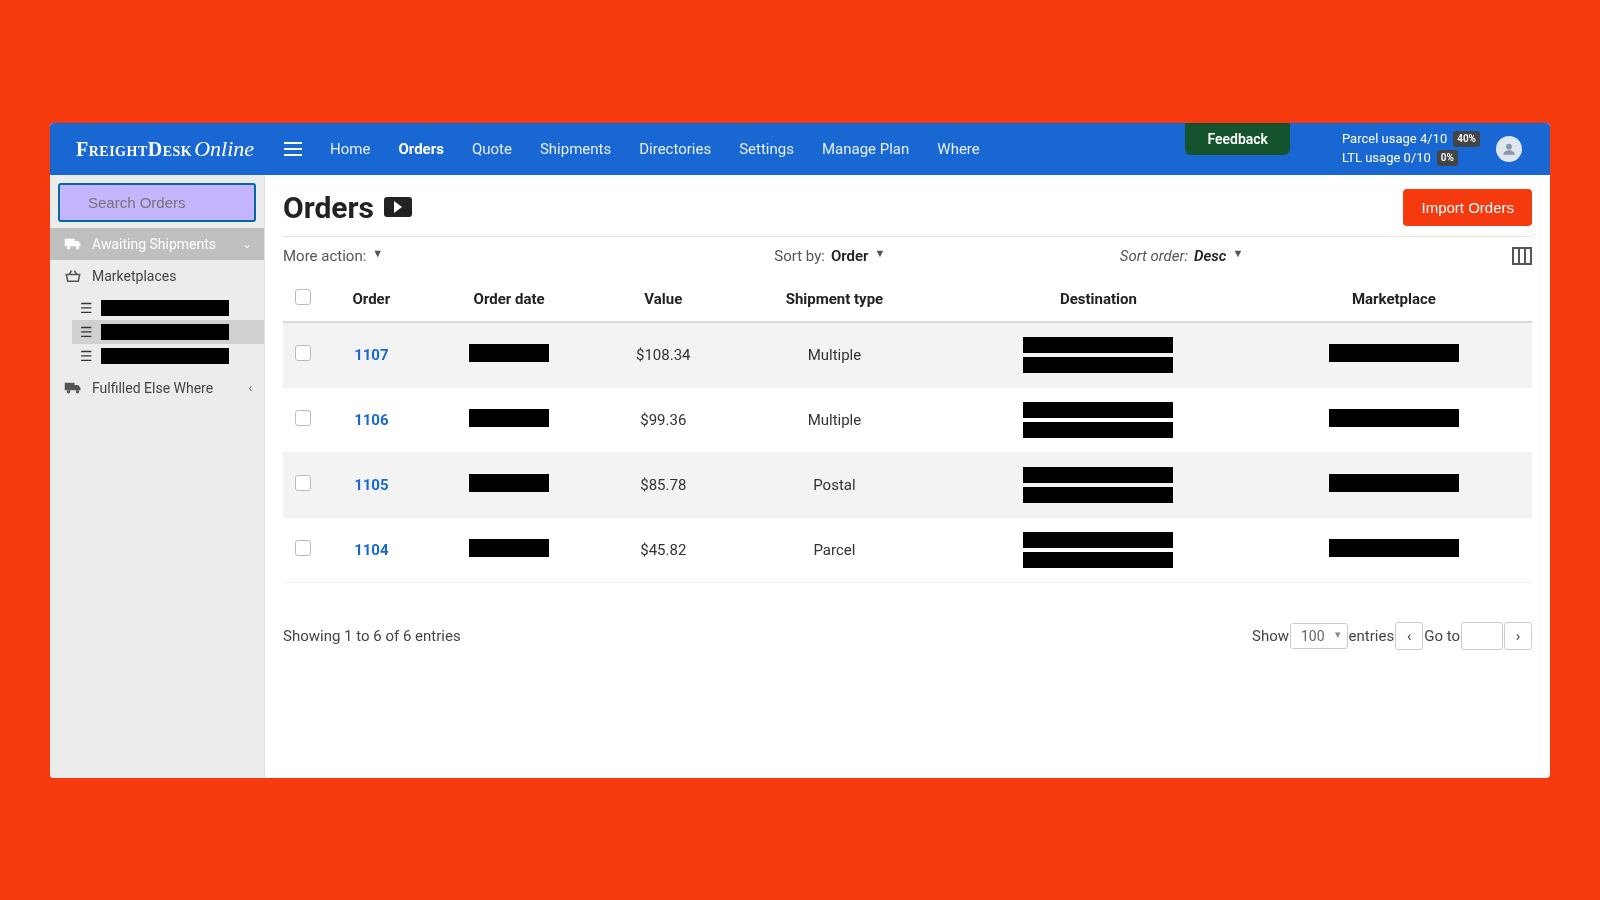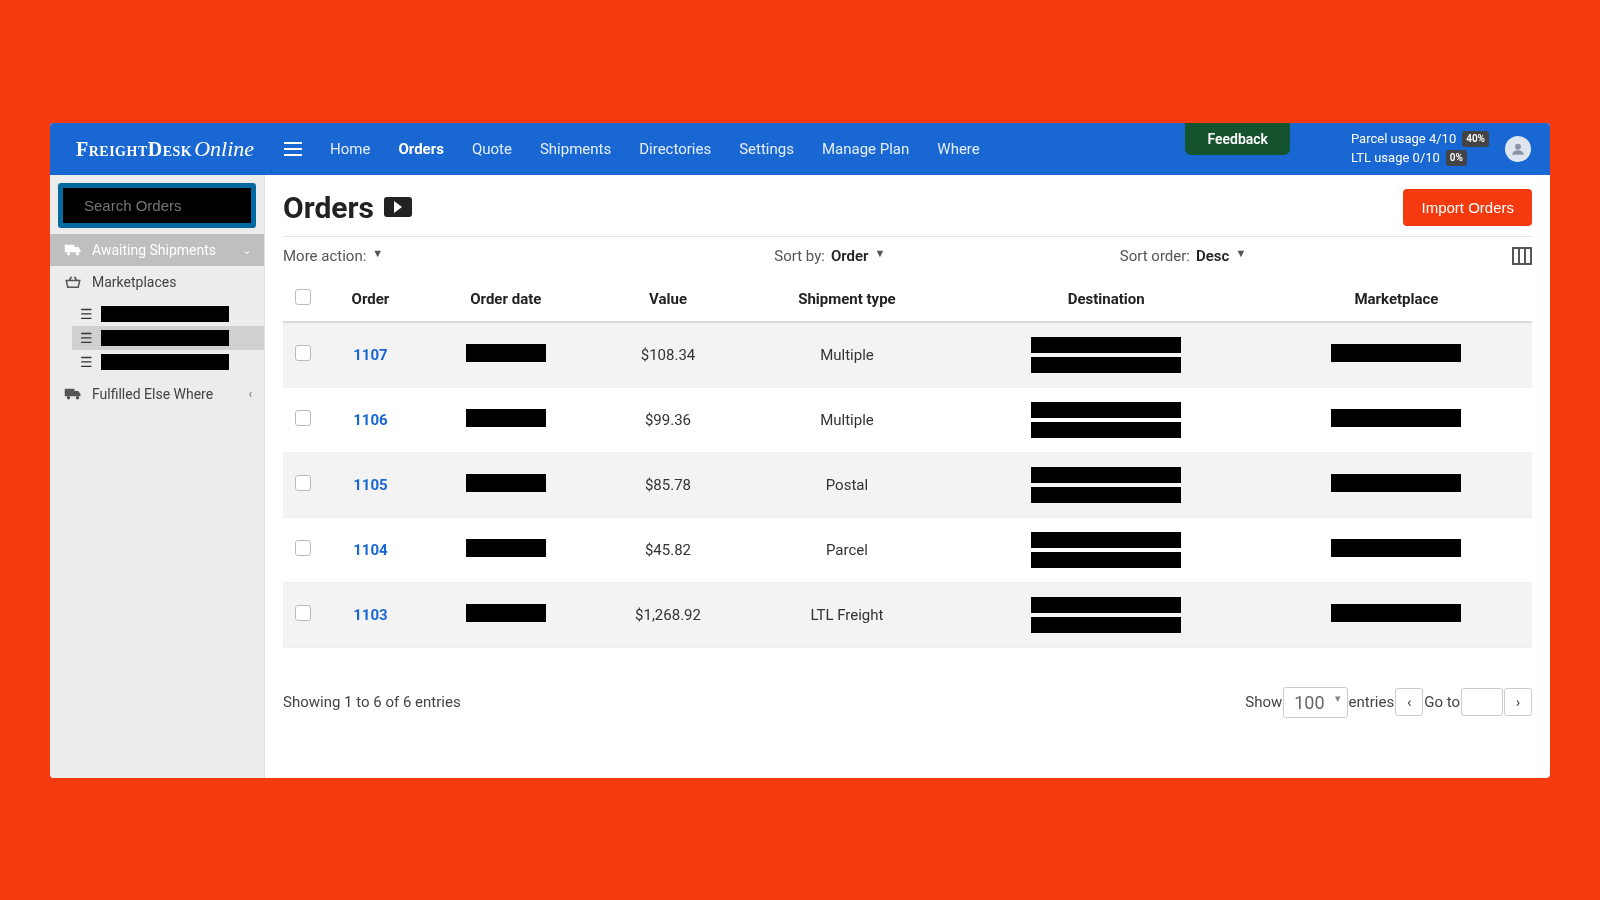--- a/index.html
+++ b/index.html
@@ -35,21 +35,21 @@
     font-size: 20px;
     padding: 0 22px 0 26px;
     white-space: nowrap;
   }
   .logo .bold { font-weight: 900; font-variant: small-caps; letter-spacing: .5px; }
   .logo .script { font-style: italic; font-family: "Brush Script MT", cursive; font-size: 22px; margin-left: 2px;}
   .burger { cursor: pointer; padding: 8px; display:flex; align-items:center; }
   .nav { display: flex; gap: 28px; margin-left: 20px; }
   .nav-item { font-size: 15px; color: #e6efff; cursor: pointer; padding: 16px 0; }
   .nav-item.active { color: #fff; font-weight: 700; }
-  .top-right { position: absolute; right: 19px; display: flex; align-items: center; gap: 16px; }
+  .top-right { position: absolute; right: 28px; display: flex; align-items: center; gap: 16px; }
   .feedback-btn {
     background: #14532d;
     color: #fff;
     padding: 8px 22px;
     border-radius: 0 0 6px 6px;
     font-size: 14px;
     font-weight: 600;
     cursor: pointer;
     position:absolute;
     right: 260px;
@@ -64,24 +64,24 @@
   }
   .content { flex:1; display:flex; min-height:0; }
   .sidebar {
     width: 215px;
     background: #ececec;
     border-right: 1px solid #e0e0e0;
     display:flex; flex-direction:column;
   }
   .search-box {
     margin: 8px 8px 6px 8px;
-    background:#000000;
-    border:5px solid #0369a1;
+    background:#c4b5fd;
+    border:2px solid #0369a1;
     border-radius:3px;
-    padding: 8px 21px;
+    padding: 8px 28px;
   }
   .search-box input { border:none; outline:none; width:100%; font-size:15px; color:#666; background:transparent;}
   .side-item {
     display:flex; align-items:center; gap:10px;
     padding: 8px 14px; font-size:14px; color:#444; cursor:pointer;
     position:relative;
   }
   .side-item.selected { background:#bfbfbf; color:#fff; }
   .side-item .chev { position:absolute; right:12px; font-size:12px; color:inherit; opacity:.8;}
   .sub-list { padding: 4px 0 4px 22px; }
@@ -97,36 +97,36 @@
   .page-head { display:flex; align-items:center; justify-content:space-between; padding: 4px 0 10px 0;}
   .page-title { font-size: 30px; font-weight:700; color:#222; display:flex; align-items:center; gap:10px;}
   .vid-icon { width:28px; height:20px; background:#222; border-radius:3px; position:relative;}
   .vid-icon::after{content:""; position:absolute; left:10px; top:4px; border-left:8px solid #fff; border-top:6px solid transparent; border-bottom:6px solid transparent;}
   .import-btn { background:#f63a0f; color:#fff; border:none; padding:10px 18px; font-size:15px; border-radius:4px; cursor:pointer; font-weight:500;}
   .hr { border:none; border-top:1px solid #e5e5e5; }
   .toolbar { display:flex; align-items:center; padding:10px 0 12px 0; color:#555; font-size:15px;}
   .tb-left, .tb-mid, .tb-right { display:flex; align-items:flex-start; gap:6px; cursor:pointer;}
   .tb-mid { margin-left:auto; margin-right:auto; position:absolute; left:50%; transform:translateX(-120%);}
   .toolbar { position:relative; }
-  .tb-right2 { position:absolute; left:67%;}
+  .tb-right2 { position:absolute; left:67%;font-style:italic;}
   .caret-down { font-size:11px; }
   .strong { color:#222; font-weight:600;}
   .cols-icon { margin-left:auto; cursor:pointer; }
   table.orders { width:100%; border-collapse:collapse; font-size:15px; color:#333;}
   table.orders thead th { text-align:center; font-weight:700; padding:12px 6px; border-bottom:2px solid #d9d9d9; color:#222;}
   table.orders thead th:first-child{ width:40px;}
   table.orders tbody tr { border-bottom:1px solid #eee;}
   table.orders tbody tr:nth-child(odd){ background:#f3f3f3;}
   table.orders tbody td { text-align:center; padding:14px 6px; vertical-align:middle;}
   .chk { width:16px; height:16px; border:1.5px solid #bbb; border-radius:3px; display:inline-block; background:#fff;}
   .order-link { color:#1967d2; font-weight:700; cursor:pointer;}
   .dest-stack { display:flex; flex-direction:column; gap:4px; align-items:center;}
   .footer { display:flex; align-items:center; padding-top:14px; font-size:15px; color:#444;margin-top:25px;}
   .footer .right { margin-left:auto; display:flex; align-items:center; gap:1px;}
-  .select-box { border:1px solid #ccc; border-radius:3px; padding:4px 22px 4px 10px; font-size:18px; color:#666; position:relative;}
+  .select-box { border:1px solid #ccc; border-radius:3px; padding:4px 22px 4px 10px; font-size:14px; color:#666; position:relative;}
   .select-box::after{content:"▾"; position:absolute; right:6px; top:4px; font-size:11px; color:#888;}
   .page-btn { border:1px solid #ccc; border-radius:3px; width:28px; height:28px; display:flex; align-items:center; justify-content:center; cursor:pointer;}
   .goto-input { border:1px solid #ccc; border-radius:3px; width:42px; height:28px; padding:0 6px;}
   svg { display:block; }
 </style>
 </head>
 <body>
 
 <div class="app-window">
 
@@ -318,34 +318,20 @@
     <td>$45.82</td>
     <td>Parcel</td>
     <td>
                 <div class="dest-stack">
           <span class="redact w2"></span>
           <span class="redact w2"></span>
         </div>
               </td>
     <td><span class="redact wm"></span></td>
             </tr>
-            <tr>
-    <td><span class="chk"></span></td>
-    <td><span class="order-link">1103</span></td>
-    <td><span class="redact wd"></span></td>
-    <td>$1,268.92</td>
-    <td>LTL Freight</td>
-    <td>
-                <div class="dest-stack">
-          <span class="redact w2"></span>
-          <span class="redact w2"></span>
-        </div>
-              </td>
-    <td><span class="redact wm"></span></td>
-            </tr>
           </tbody>
       </table>
 
       <div class="footer">
         <span>Showing 1 to 6 of 6 entries</span>
         <div class="right">
           <span>Show</span>
           <span class="select-box">100</span>
           <span>entries</span>
           <span class="page-btn">‹</span>

